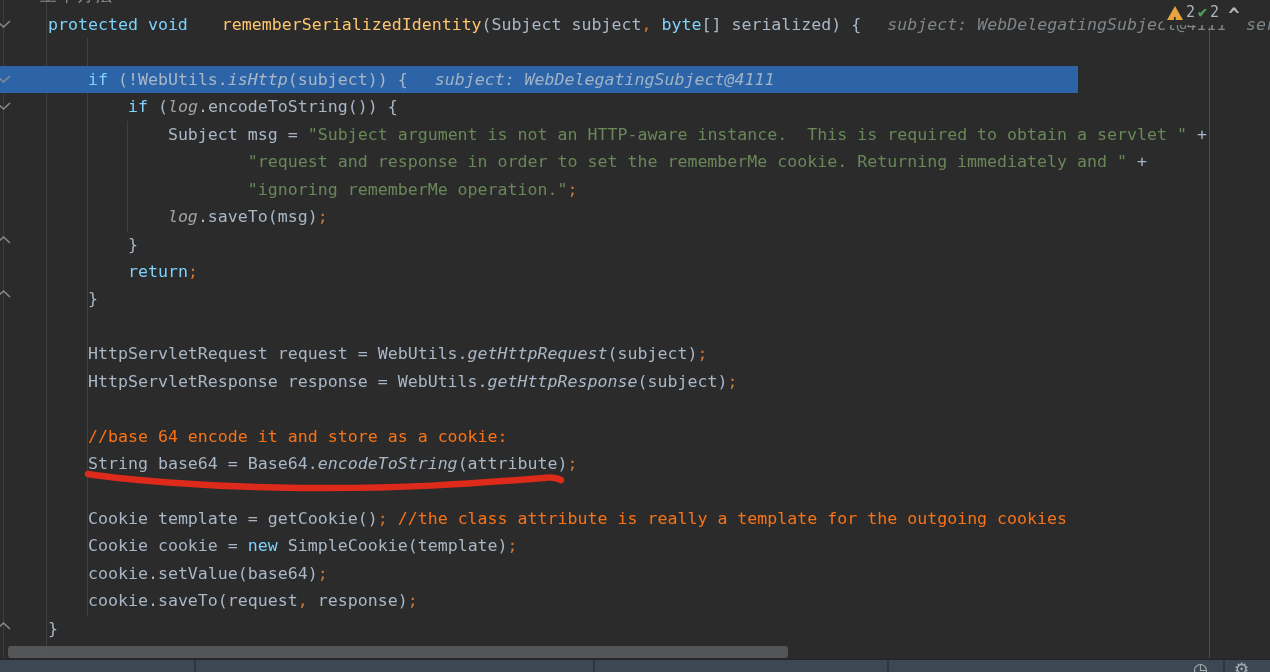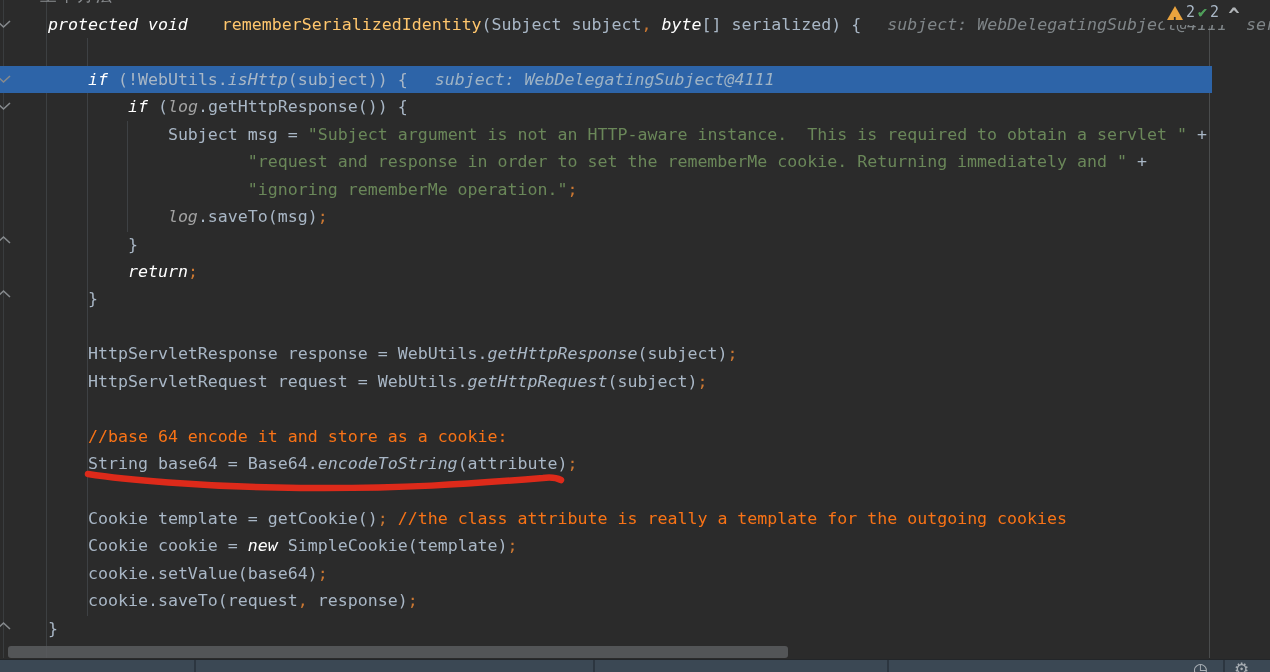--- a/index.html
+++ b/index.html
@@ -16,24 +16,24 @@
   #left-rail    { left:3px;   height:658px; background:#3a3d3f; }
   #wrap-guide   { left:1209px; top:26px; height:632px; background:rgba(140,145,150,0.32); }
   .indent-guide { position:absolute; width:1px; background:#3e4144; z-index:1; }
   #indent-g1 { left:87px;  top:38px;  height:578px; }
   #indent-g2 { left:127px; top:121px; height:111px; }
 
   
   #code { position:absolute; left:48px; top:11px; z-index:2; }
   .line { height:27.45px; white-space:pre; position:relative; }
   .line.hl {
-    margin-left:-48px; padding-left:48px; width:1212px;
+    margin-left:-48px; padding-left:48px; width:1078px;
   }
   .tk-default { color:#a9b7c6; }
-  .tk-keyword { color:#ffffff;font-style:italic; }
+  .tk-keyword { color:#7dd3fc; }
   .tk-method  { color:#ffc66d;margin-left:24px; }
   .tk-string  { color:#6a8759; }
   .tk-comment { color:#f97316; }
   .tk-punct   { color:#cc7832; }
   .tk-defaultItalic { color:#a9b7c6; font-style:italic; }
   .tk-fieldItalic   { color:#a3a3a3; font-style:italic; }
   .hint { font-style:italic; color:#7f8588; margin-left:26px; }
   .hint-blue { color:#9fb3c4; margin-left:27px; }
   #hint-fragment {
     position:absolute; left:1246px; top:11px; height:27.45px; z-index:2;
@@ -91,31 +91,31 @@
   <div class="v-line" id="left-rail"></div>
   <div class="v-line" id="gutter-sep"></div>
   <div class="indent-guide" id="indent-g1"></div>
   <div class="indent-guide" id="indent-g2"></div>
   <div class="v-line" id="wrap-guide"></div>
 
   <div id="code">
       <div class="line"><span class="tk-keyword">protected void </span><span class="tk-method">rememberSerializedIdentity</span><span class="tk-default">(Subject subject</span><span class="tk-punct">,</span><span class="tk-default"> </span><span class="tk-keyword">byte</span><span class="tk-default">[] serialized) {</span><span class="hint">subject: WebDelegatingSubject@4111</span></div>
       <div class="line"></div>
       <div class="line hl" style="background: rgb(45, 100, 168);">    <span class="tk-keyword">if </span><span class="tk-default">(!WebUtils.</span><span class="tk-defaultItalic">isHttp</span><span class="tk-default">(subject)) {</span><span class="hint hint-blue">subject: WebDelegatingSubject@4111</span></div>
-      <div class="line">        <span class="tk-keyword">if </span><span class="tk-default">(</span><span class="tk-fieldItalic">log</span><span class="tk-default">.getHttpResponse()) {</span></div>
+      <div class="line">        <span class="tk-keyword">if </span><span class="tk-default">(</span><span class="tk-fieldItalic">log</span><span class="tk-default">.encodeToString()) {</span></div>
       <div class="line">            <span class="tk-default">Subject msg = </span><span class="tk-string">"Subject argument is not an HTTP-aware instance.  This is required to obtain a servlet "</span><span class="tk-default"> +</span></div>
       <div class="line">                    <span class="tk-string">"request and response in order to set the rememberMe cookie. Returning immediately and "</span><span class="tk-default"> +</span></div>
       <div class="line">                    <span class="tk-string">"ignoring rememberMe operation."</span><span class="tk-punct">;</span></div>
       <div class="line">            <span class="tk-fieldItalic">log</span><span class="tk-default">.saveTo(msg)</span><span class="tk-punct">;</span></div>
       <div class="line">        <span class="tk-default">}</span></div>
       <div class="line">        <span class="tk-keyword">return</span><span class="tk-punct">;</span></div>
       <div class="line">    <span class="tk-default">}</span></div>
       <div class="line"></div>
+      <div class="line">    <span class="tk-default">HttpServletRequest request = WebUtils.</span><span class="tk-defaultItalic">getHttpRequest</span><span class="tk-default">(subject)</span><span class="tk-punct">;</span></div>
       <div class="line">    <span class="tk-default">HttpServletResponse response = WebUtils.</span><span class="tk-defaultItalic">getHttpResponse</span><span class="tk-default">(subject)</span><span class="tk-punct">;</span></div>
-      <div class="line">    <span class="tk-default">HttpServletRequest request = WebUtils.</span><span class="tk-defaultItalic">getHttpRequest</span><span class="tk-default">(subject)</span><span class="tk-punct">;</span></div>
       <div class="line"></div>
       <div class="line">    <span class="tk-comment">//base 64 encode it and store as a cookie:</span></div>
       <div class="line">    <span class="tk-default">String base64 = Base64.</span><span class="tk-defaultItalic">encodeToString</span><span class="tk-default">(attribute)</span><span class="tk-punct">;</span></div>
       <div class="line"></div>
       <div class="line">    <span class="tk-default">Cookie template = getCookie()</span><span class="tk-punct">;</span><span class="tk-default"> </span><span class="tk-comment">//the class attribute is really a template for the outgoing cookies</span></div>
       <div class="line">    <span class="tk-default">Cookie cookie = </span><span class="tk-keyword">new</span><span class="tk-default"> SimpleCookie(template)</span><span class="tk-punct">;</span></div>
       <div class="line">    <span class="tk-default">cookie.setValue(base64)</span><span class="tk-punct">;</span></div>
       <div class="line">    <span class="tk-default">cookie.saveTo(request</span><span class="tk-punct">,</span><span class="tk-default"> response)</span><span class="tk-punct">;</span></div>
       <div class="line"><span class="tk-default">}</span></div>
     </div>

